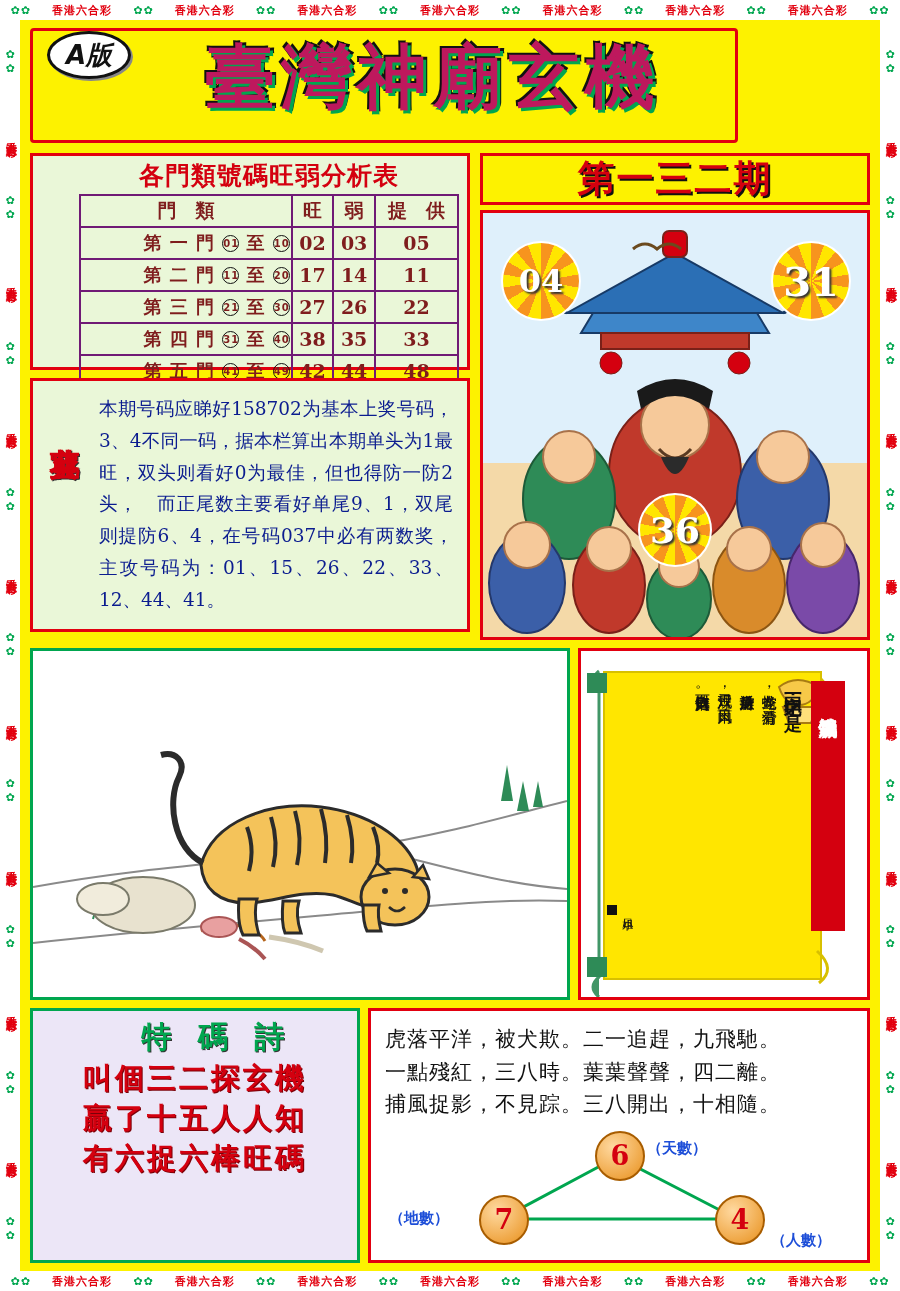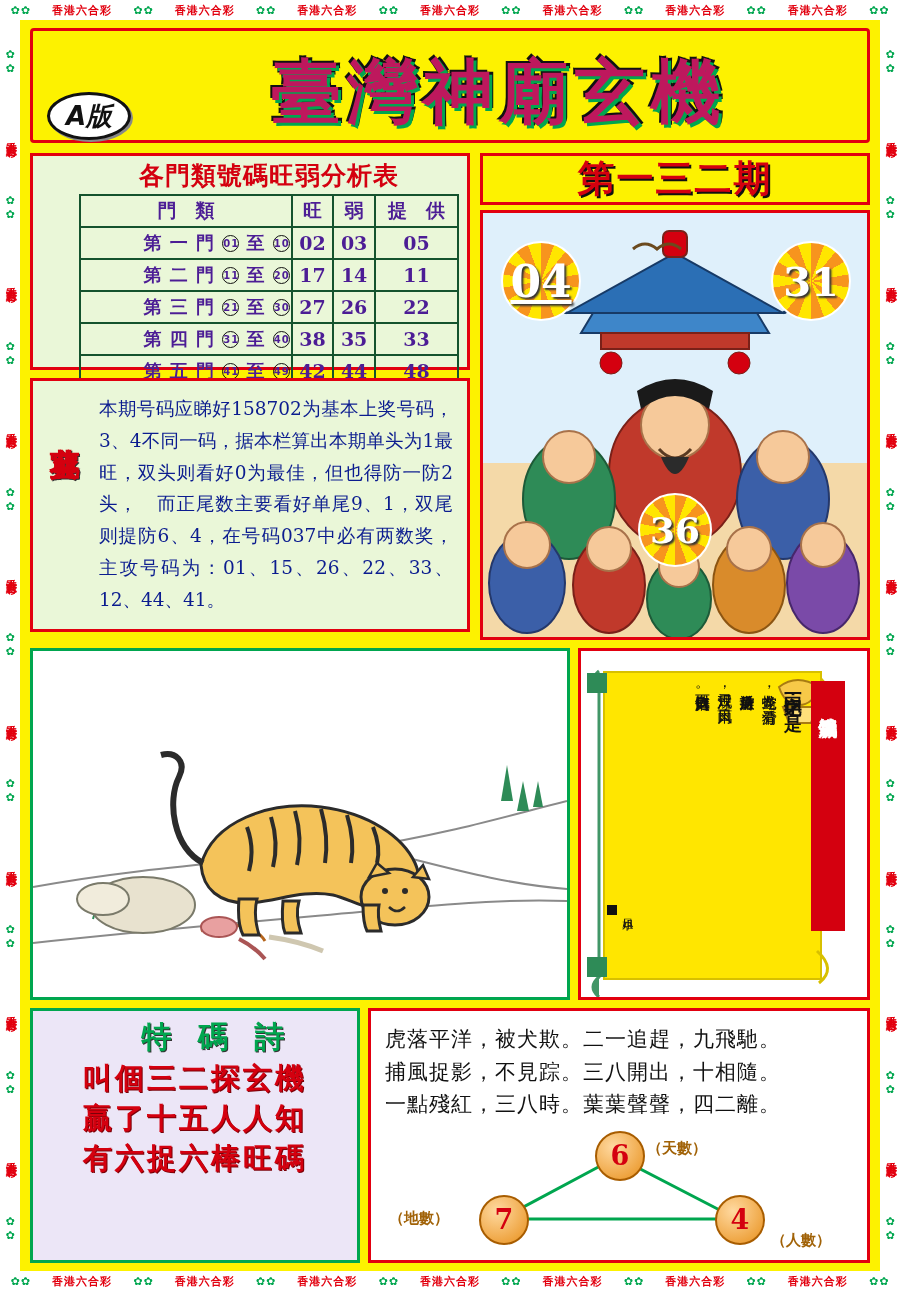--- a/index.html
+++ b/index.html
@@ -28,24 +28,24 @@
   .marquee span{display:inline-block;}
   .mk{color:#00a64f;}
 
   .page{
     position:absolute;left:20px;top:20px;width:860px;height:1251px;
     background:#fdf200;
   }
 
   
   .banner{
-    position:absolute;left:10px;top:8px;width:840px;height:115px;
+    position:absolute;left:10px;top:8px;width:708px;height:115px;
     background:#fdf200;border:3px solid #e2000f;border-radius:4px;
     box-sizing:border-box;
-    display:flex;align-items:flex-end;
+    display:flex;align-items:flex-start;
   }
   .banner-badge{
     margin-left:14px;width:78px;height:42px;border-radius:50%;
     background:#ffffff;border:3px solid #111;
     display:flex;align-items:center;justify-content:center;
     font-size:26px;font-weight:bold;color:#111;font-style:italic;
     box-shadow:2px 2px 0 #888;
   }
   .banner-title{
     flex:1;text-align:center;
@@ -66,22 +66,22 @@
   .analysis-title{
     text-align:center;font-size:25px;font-weight:bold;color:#d4000f;
     font-family:"DejaVu Serif","Liberation Serif",serif;
     padding:3px 0 2px;letter-spacing:1px;
   }
   table.atable{
     width:96%;margin:0 auto;border-collapse:collapse;
     font-family:"DejaVu Serif","Liberation Serif",serif;
   }
   table.atable th,table.atable td{
-    border:2px solid #14532d;height:28px;text-align:center;
-    font-size:19px;color:#4c1d95;font-weight:bold;
+    border:2px solid #701a75;height:28px;text-align:center;
+    font-size:19px;color:#7f1d1d;font-weight:bold;
   }
   table.atable th{font-size:19px;}
   table.atable td.lbl{text-align:right;padding-left:6px;font-size:18px;letter-spacing:1px;}
   .cnum{
     display:inline-block;border:1px solid #111;border-radius:50%;
     width:15px;height:15px;line-height:15px;font-size:10px;
     font-family:"DejaVu Sans","Liberation Sans",sans-serif;
     vertical-align:2px;
   }
   .num-green{color:#00a64f;}
@@ -106,27 +106,27 @@
     background:#cfe6f5;
   }
   .ball{
     position:absolute;border-radius:50%;
     display:flex;align-items:center;justify-content:center;
     font-family:"DejaVu Serif","Liberation Serif",serif;
     font-weight:bold;color:#ffffff;
     text-shadow:2px 2px 2px #333;
     border:2px solid #fff;
   }
-  .ball.b1{left:18px;top:28px;width:76px;height:76px;font-size:44px;
+  .ball.b1{left:18px;top:28px;width:76px;height:76px;font-size:32px;
     background:
       conic-gradient(#f7941e 0 20deg,#ffe600 20deg 40deg,#f7941e 40deg 60deg,#ffe600 60deg 80deg,
       #f7941e 80deg 100deg,#ffe600 100deg 120deg,#f7941e 120deg 140deg,#ffe600 140deg 160deg,
       #f7941e 160deg 180deg,#ffe600 180deg 200deg,#f7941e 200deg 220deg,#ffe600 220deg 240deg,
       #f7941e 240deg 260deg,#ffe600 260deg 280deg,#f7941e 280deg 300deg,#ffe600 300deg 320deg,
-      #f7941e 320deg 340deg,#ffe600 340deg 360deg); text-decoration: underline;}
+      #f7941e 320deg 340deg,#ffe600 340deg 360deg);}
   .ball.b2{right:16px;top:28px;width:76px;height:76px;font-size:40px;
     background:
       conic-gradient(#f7941e 0 20deg,#ffe600 20deg 40deg,#f7941e 40deg 60deg,#ffe600 60deg 80deg,
       #f7941e 80deg 100deg,#ffe600 100deg 120deg,#f7941e 120deg 140deg,#ffe600 140deg 160deg,
       #f7941e 160deg 180deg,#ffe600 180deg 200deg,#f7941e 200deg 220deg,#ffe600 220deg 240deg,
       #f7941e 240deg 260deg,#ffe600 260deg 280deg,#f7941e 280deg 300deg,#ffe600 300deg 320deg,
       #f7941e 320deg 340deg,#ffe600 340deg 360deg);}
   .ball.b3{left:155px;top:280px;width:70px;height:70px;font-size:36px;
     background:
       conic-gradient(#f7941e 0 20deg,#ffe600 20deg 40deg,#f7941e 40deg 60deg,#ffe600 60deg 80deg,
@@ -212,21 +212,21 @@
   .tri-ball{
     position:absolute;width:46px;height:46px;border-radius:50%;
     background:radial-gradient(circle at 35% 30%,#ffd9a0,#e8901c);
     border:2px solid #a85d00;
     display:flex;align-items:center;justify-content:center;
     font-family:"DejaVu Serif","Liberation Serif",serif;
     font-size:27px;font-weight:bold;color:#d4000f;
   }
   .tri-label{
     position:absolute;font-family:"DejaVu Serif","Liberation Serif",serif;
-    font-size:15px;color:#a16207;font-weight:bold;
+    font-size:15px;color:#1d4ed8;font-weight:bold;
   }
 </style>
 </head>
 <body>
 
 <div class="marquee marquee-top">
   <span class="mk">✿✿</span>
   <span>香港六合彩</span>
   <span class="mk">✿✿</span>
   <span>香港六合彩</span>
@@ -509,22 +509,22 @@
 
   <div class="poem">
     <div class="poem-title">特 碼 詩</div>
     <div class="poem-line">叫個三二探玄機</div>
     <div class="poem-line">贏了十五人人知</div>
     <div class="poem-line">有六捉六棒旺碼</div>
   </div>
 
   <div class="verse">
     <div class="verse-line">虎落平洋，被犬欺。二一追趕，九飛馳。</div>
+    <div class="verse-line">一點殘紅，三八時。葉葉聲聲，四二離。</div>
     <div class="verse-line">捕風捉影，不見踪。三八開出，十相隨。</div>
-    <div class="verse-line">一點殘紅，三八時。葉葉聲聲，四二離。</div>
     <div class="tri">
       <svg width="470" height="120" viewBox="0 0 470 120" style="position:absolute;left:0;top:0;">
         <path d="M232 34 L116 96 L352 96 Z" stroke="#00a64f" stroke-width="3" fill="none"></path>
       </svg>
       <div class="tri-ball" style="left:210px;top:8px;">6</div>
       <div class="tri-label" style="left:262px;top:16px;">（天數）</div>
       <div class="tri-ball" style="left:94px;top:72px;">7</div>
       <div class="tri-label" style="left:4px;top:86px;">（地數）</div>
       <div class="tri-ball" style="left:330px;top:72px;">4</div>
       <div class="tri-label" style="left:386px;top:108px;">（人數）</div>

